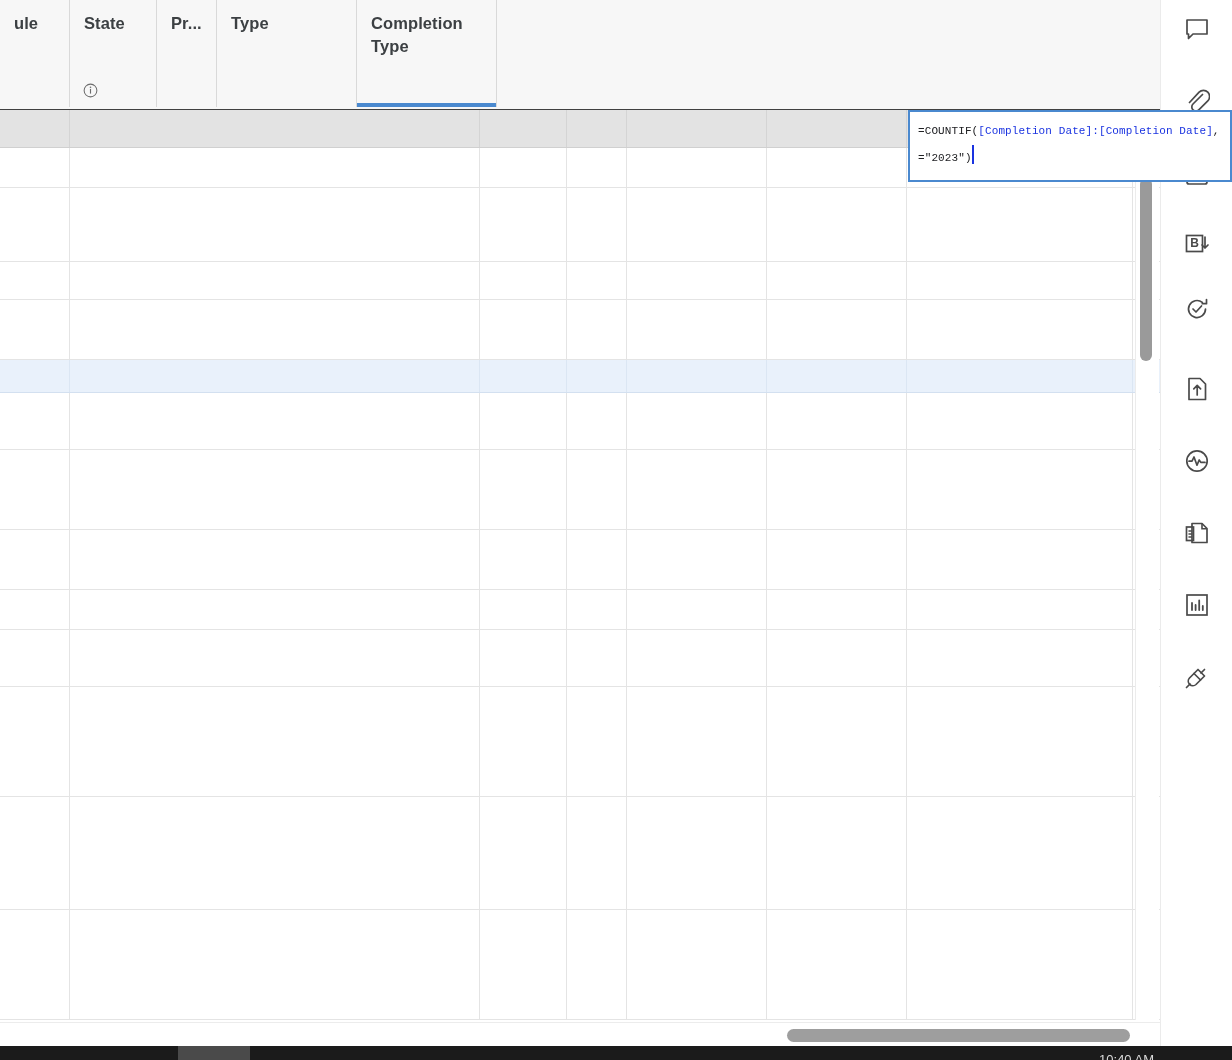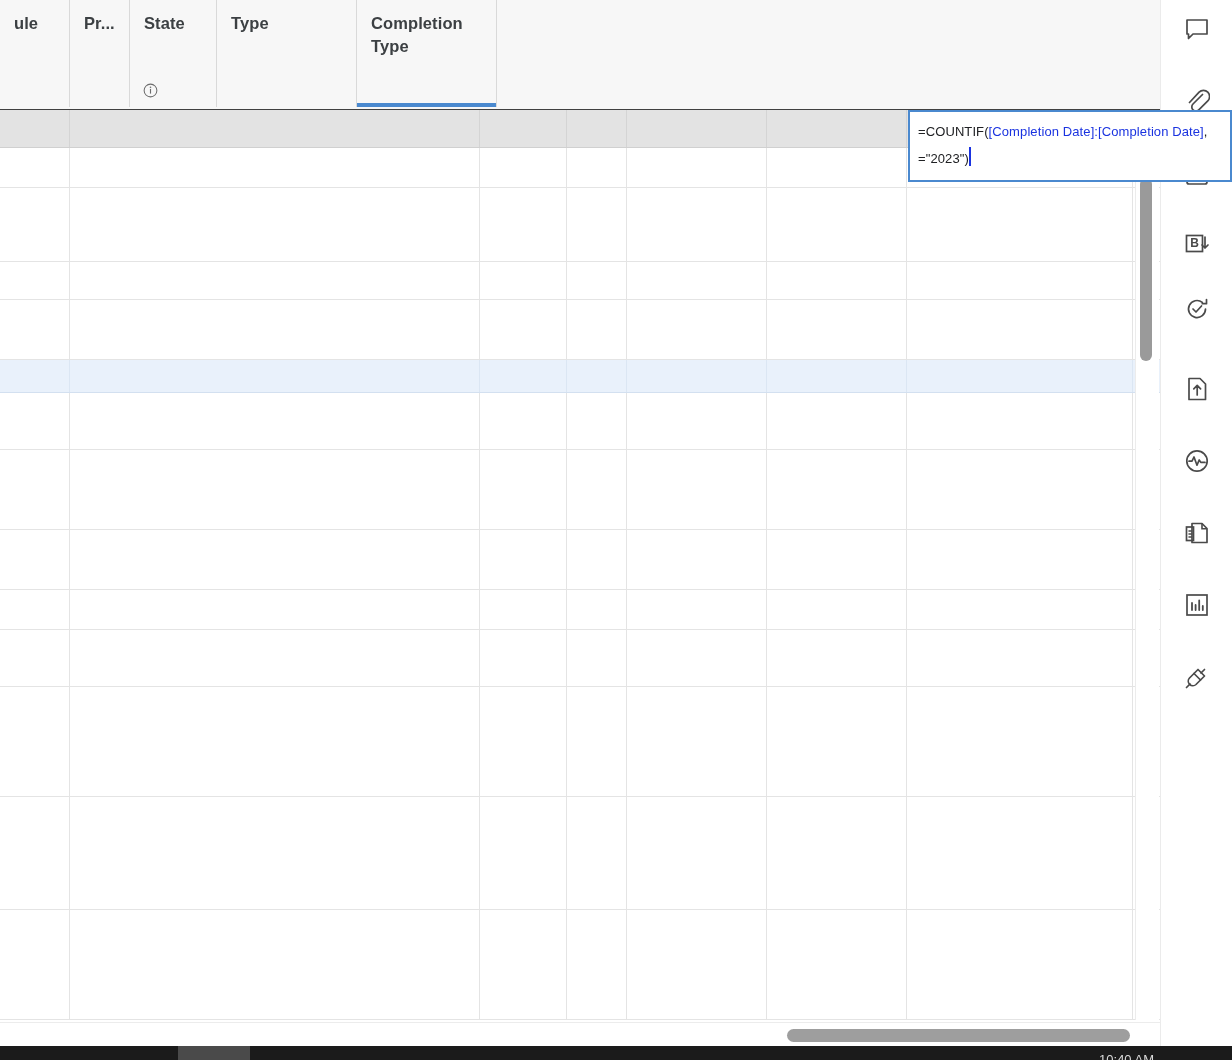--- a/index.html
+++ b/index.html
@@ -60,23 +60,24 @@
   .row.selected .cell  { border-right-color: #d4d4d4; }
   .row.highlight .cell { border-right-color: #dbe6f3; }
 
   
   .formula-box {
     position: absolute; left: 908px; top: 110px;
     width: 324px; min-height: 68px;
     background: #ffffff;
     border: 2px solid #4a89cf;
     padding: 6px 7px 8px 8px;
-    font-size: 13px; line-height: 27px;
+    font-size: 11px; line-height: 27px;
     color: #202124; z-index: 40;
     letter-spacing: .1px;
+    font-family: Liberation Mono, monospace;
   }
   .formula-box .ref { color: #1a33e0; }
   .caret {
     display: inline-block; width: 2px; height: 19px;
     background: #1a33e0; vertical-align: -3px; margin-left: 0px;
   }
 
   
   .vscroll-track {
     position: absolute; left: 1135px; top: 110px;
@@ -134,28 +135,28 @@
 <body>
 
 <div id="app">
 
   <div class="sheet">
 
     <div class="header-row" id="header-row">
         <div class="hcell" style="width: 70px;">
           <div class="htitle">ule</div>
         </div>
-        <div class="hcell" style="width: 60px;">
-          <div class="htitle">Pr...</div>
-        </div>
         <div class="hcell" style="width: 87px;"><div class="htitle">State</div><span><svg class="info-ico" viewBox="0 0 16 16" xmlns="http://www.w3.org/2000/svg">
               <circle cx="8" cy="8" r="6.8" fill="none" stroke="#6b6b6b" stroke-width="1.1"></circle>
               <circle cx="8" cy="4.6" r="0.85" fill="#6b6b6b"></circle>
               <rect x="7.4" y="6.3" width="1.2" height="5" fill="#6b6b6b"></rect>
             </svg></span></div>
+        <div class="hcell" style="width: 60px;">
+          <div class="htitle">Pr...</div>
+        </div>
         <div class="hcell" style="width: 140px;">
           <div class="htitle">Type</div>
         </div>
         <div class="hcell sel-col" style="width: 140px;">
           <div class="htitle">Completion
 Type</div>
         </div>
       </div>
 
     <div class="rows" id="rows-container">

